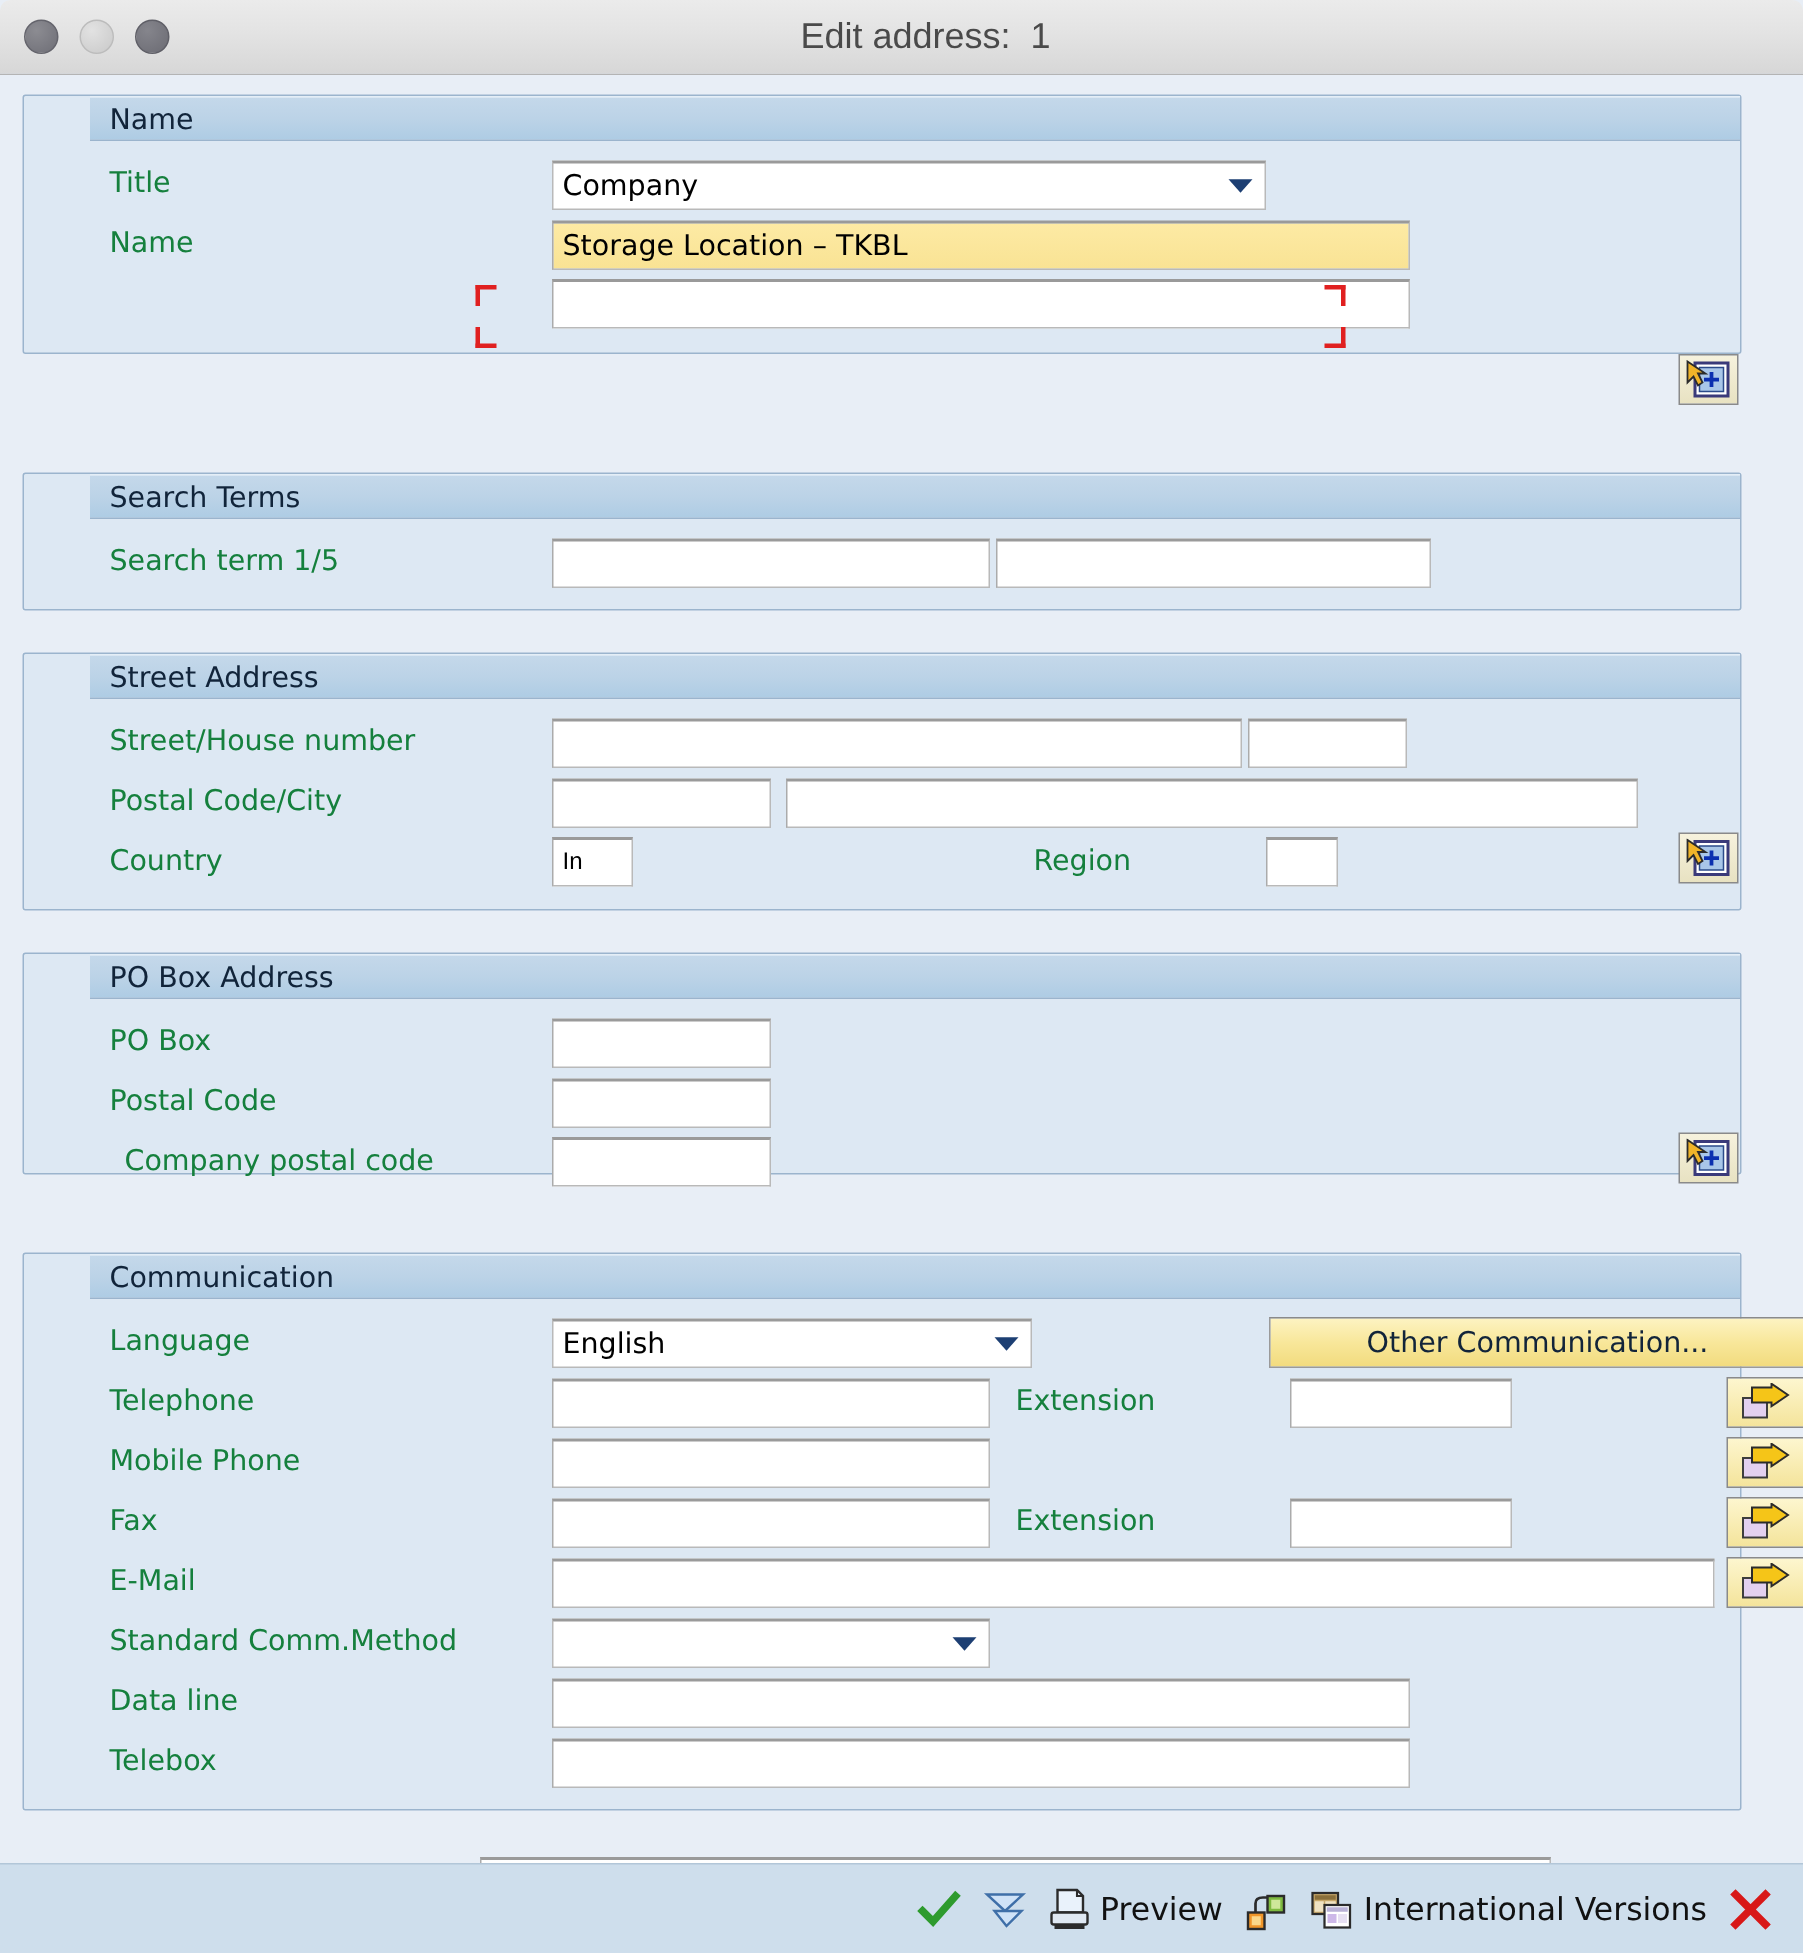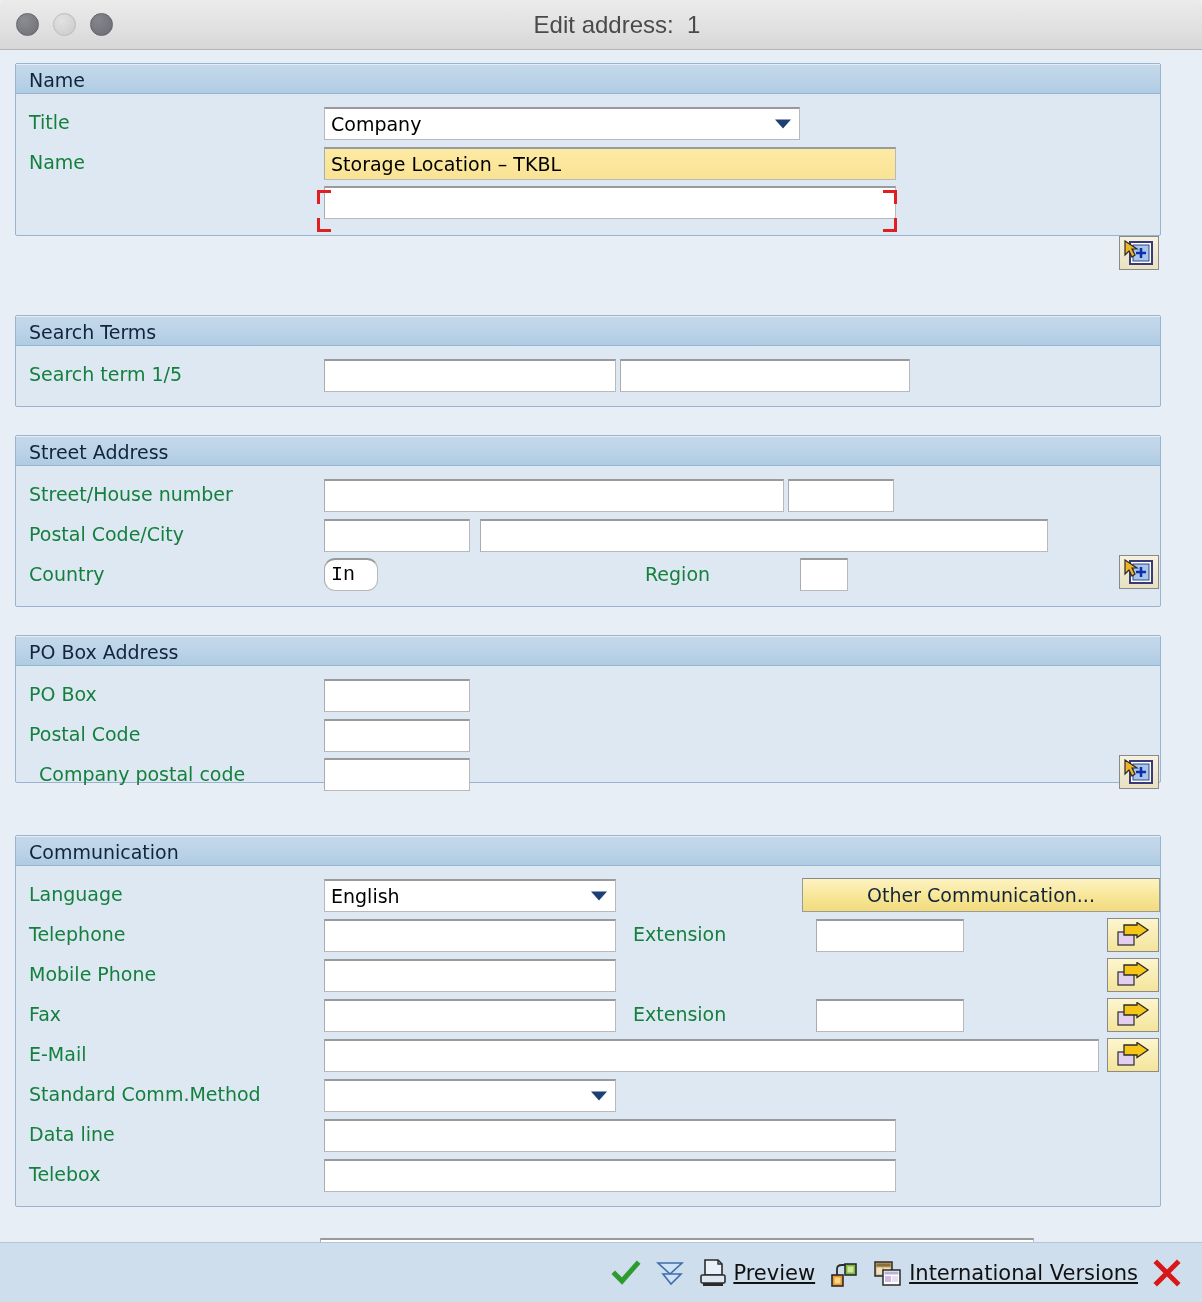--- a/index.html
+++ b/index.html
@@ -47,20 +47,21 @@
     height: 1252px;
     background: #e8eef6;
   }
 
   
   .group {
     position: absolute;
     border: 1px solid #9bb4cd;
     background: #dde8f3;
     border-radius: 2px;
+    padding-left: 44px;
   }
   .group-header {
     height: 30px;
     background: linear-gradient(to bottom, #c4d8ea 0%, #bcd3e7 50%, #aecce4 100%);
     border-bottom: 1px solid #9bb4cd;
     border-top: 1px solid #e4eef7;
     position: relative;
   }
   .group-title {
     position: absolute;
@@ -88,21 +89,21 @@
     border-top: 2px solid #9a9a9a;
     border-left: 1px solid #ababab;
     font-size: 19px;
     color: #000;
     padding: 0 6px;
     line-height: 1;
     display: flex;
     align-items: center;
     font-family: "DejaVu Sans", sans-serif;
   }
-  .inp.mono { font-family: Liberation Mono, monospace; font-size: 20px; border-radius: 11px; }
+  .inp.mono { font-family: Liberation Sans, sans-serif; font-size: 16px; }
   .inp.hl {
     background: #fbe79b;
     background: linear-gradient(to bottom, #fdeaa4, #f9e394);
   }
 
   
   .combo {
     position: absolute;
     background: #ffffff;
     border: 1px solid #b9b9b9;
@@ -170,21 +171,20 @@
     align-items: center;
     justify-content: flex-end;
     padding-right: 20px;
     gap: 14px;
   }
   .fitem {
     display: flex; align-items: center; gap: 6px;
     font-size: 21px; color: #111;
     font-family: "DejaVu Sans", sans-serif;
     cursor: pointer;
-    text-decoration: underline;
   }
   .fitem svg { display: block; }
 </style>
 </head>
 <body>
 
 <div id="app">
 
   <div class="titlebar">
     <div class="lights">
@@ -325,21 +325,21 @@
       </svg>
     </div>
 
     <div class="group" style="left:15px; top:785px; width:1146px; height:372px;">
       <div class="group-header">
         <div class="group-title">Communication</div>
       </div>
       <div class="group-body">
 
         <div class="lbl" style="left:13px; top:17px;">Language</div>
-        <div class="combo" style="left:308px; top:13px; width:292px; height:33px;">
+        <div class="combo" style="left:308px; top:13px; width:320px; height:33px;">
           <span>English</span>
           <span class="arrow"></span>
         </div>
         <div class="btn-yellow" style="left:786px; top:12px; width:358px; height:34px;">
           <span>Other Communication...</span>
         </div>
 
         <div class="lbl" style="left:13px; top:57px;">Telephone</div>
         <div class="inp" style="left:308px; top:53px; width:292px; height:33px;">
           <span></span>

